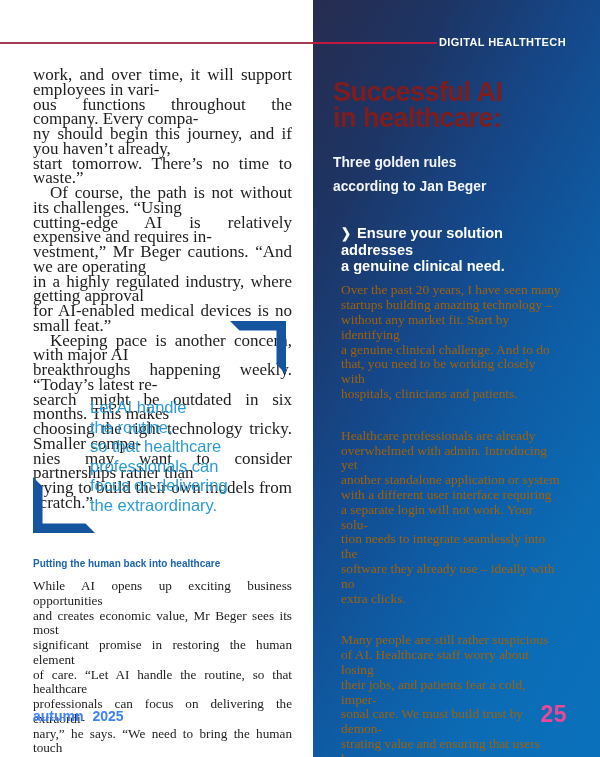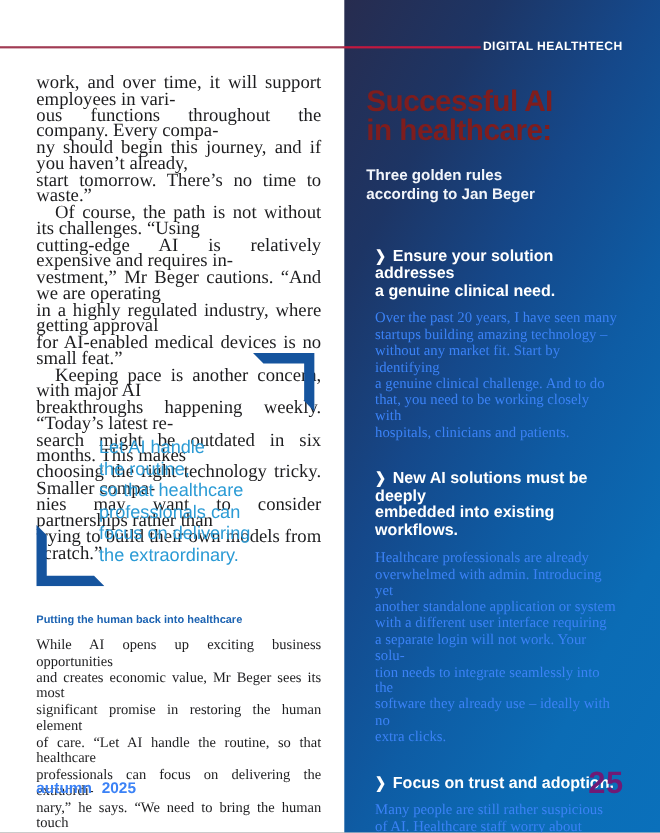--- a/index.html
+++ b/index.html
@@ -57,45 +57,45 @@
   
   .panel-title{
     position:absolute;left:333px;top:79px;width:250px;
     font-family:"Liberation Sans",sans-serif;font-weight:bold;
     font-size:27px;line-height:26px;letter-spacing:-0.5px;color:#7f1d1d;
     white-space:pre-line;
   }
   .panel-subtitle{
     position:absolute;left:333px;top:151px;width:240px;
     font-family:"Liberation Sans",sans-serif;font-weight:bold;
-    font-size:13.8px;line-height:17px;color:#f2f5fa;
+    font-size:13.8px;line-height:24px;color:#f2f5fa;
     white-space:pre-line;
   }
   .rules{
     position:absolute;left:333px;top:218px;width:236px;
   }
   .rule{margin:8px;}
   .rule-head{
     font-family:"Liberation Sans",sans-serif;font-weight:bold;
     font-size:14.6px;line-height:15.8px;color:#ffffff;
     margin-bottom:9px;white-space:pre-line;
   }
   .chevron{
     display:inline-block;font-size:12px;margin-right:6px;
     transform:scaleY(1.15);color:#ffffff;white-space:normal;
   }
   .rule-body{
     font-family:"Liberation Serif",serif;
-    font-size:13.4px;line-height:14.8px;color:#3b82f6;
+    font-size:13.4px;line-height:14.8px;color:#a16207;
     margin:0 0 27px 0;white-space:pre-line;
   }
   .page-number{
     position:absolute;right:33px;bottom:29px;
     font-family:"Liberation Sans",sans-serif;font-weight:bold;
-    font-size:28px;color:#701a75;letter-spacing:0.5px;
+    font-size:23px;color:#ec4899;letter-spacing:0.5px;
   }
 </style>
 </head>
 <body>
 
 <div class="page">
 
   <div class="panel"></div>
 
   <div class="red-rule"></div>
@@ -153,34 +153,31 @@
 a genuine clinical need.</span></div>
       <p class="rule-body">Over the past 20 years, I have seen many
 startups building amazing technology –
 without any market fit. Start by identifying
 a genuine clinical challenge. And to do
 that, you need to be working closely with
 hospitals, clinicians and patients.</p>
     </div>
 
     <div class="rule">
-      <div class="rule-head"><span class="chevron">❯</span><span>New AI solutions must be deeply
-embedded into existing workflows.</span></div>
       <p class="rule-body">Healthcare professionals are already
 overwhelmed with admin. Introducing yet
 another standalone application or system
 with a different user interface requiring
 a separate login will not work. Your solu-
 tion needs to integrate seamlessly into the
 software they already use – ideally with no
 extra clicks.</p>
     </div>
 
     <div class="rule">
-      <div class="rule-head"><span class="chevron">❯</span><span>Focus on trust and adoption.</span></div>
       <p class="rule-body">Many people are still rather suspicious
 of AI. Healthcare staff worry about losing
 their jobs, and patients fear a cold, imper-
 sonal care. We must build trust by demon-
 strating value and ensuring that users have
 the right level of AI literacy to use those
 technologies responsibly in day-to-day
 healthcare.</p>
     </div>
 

